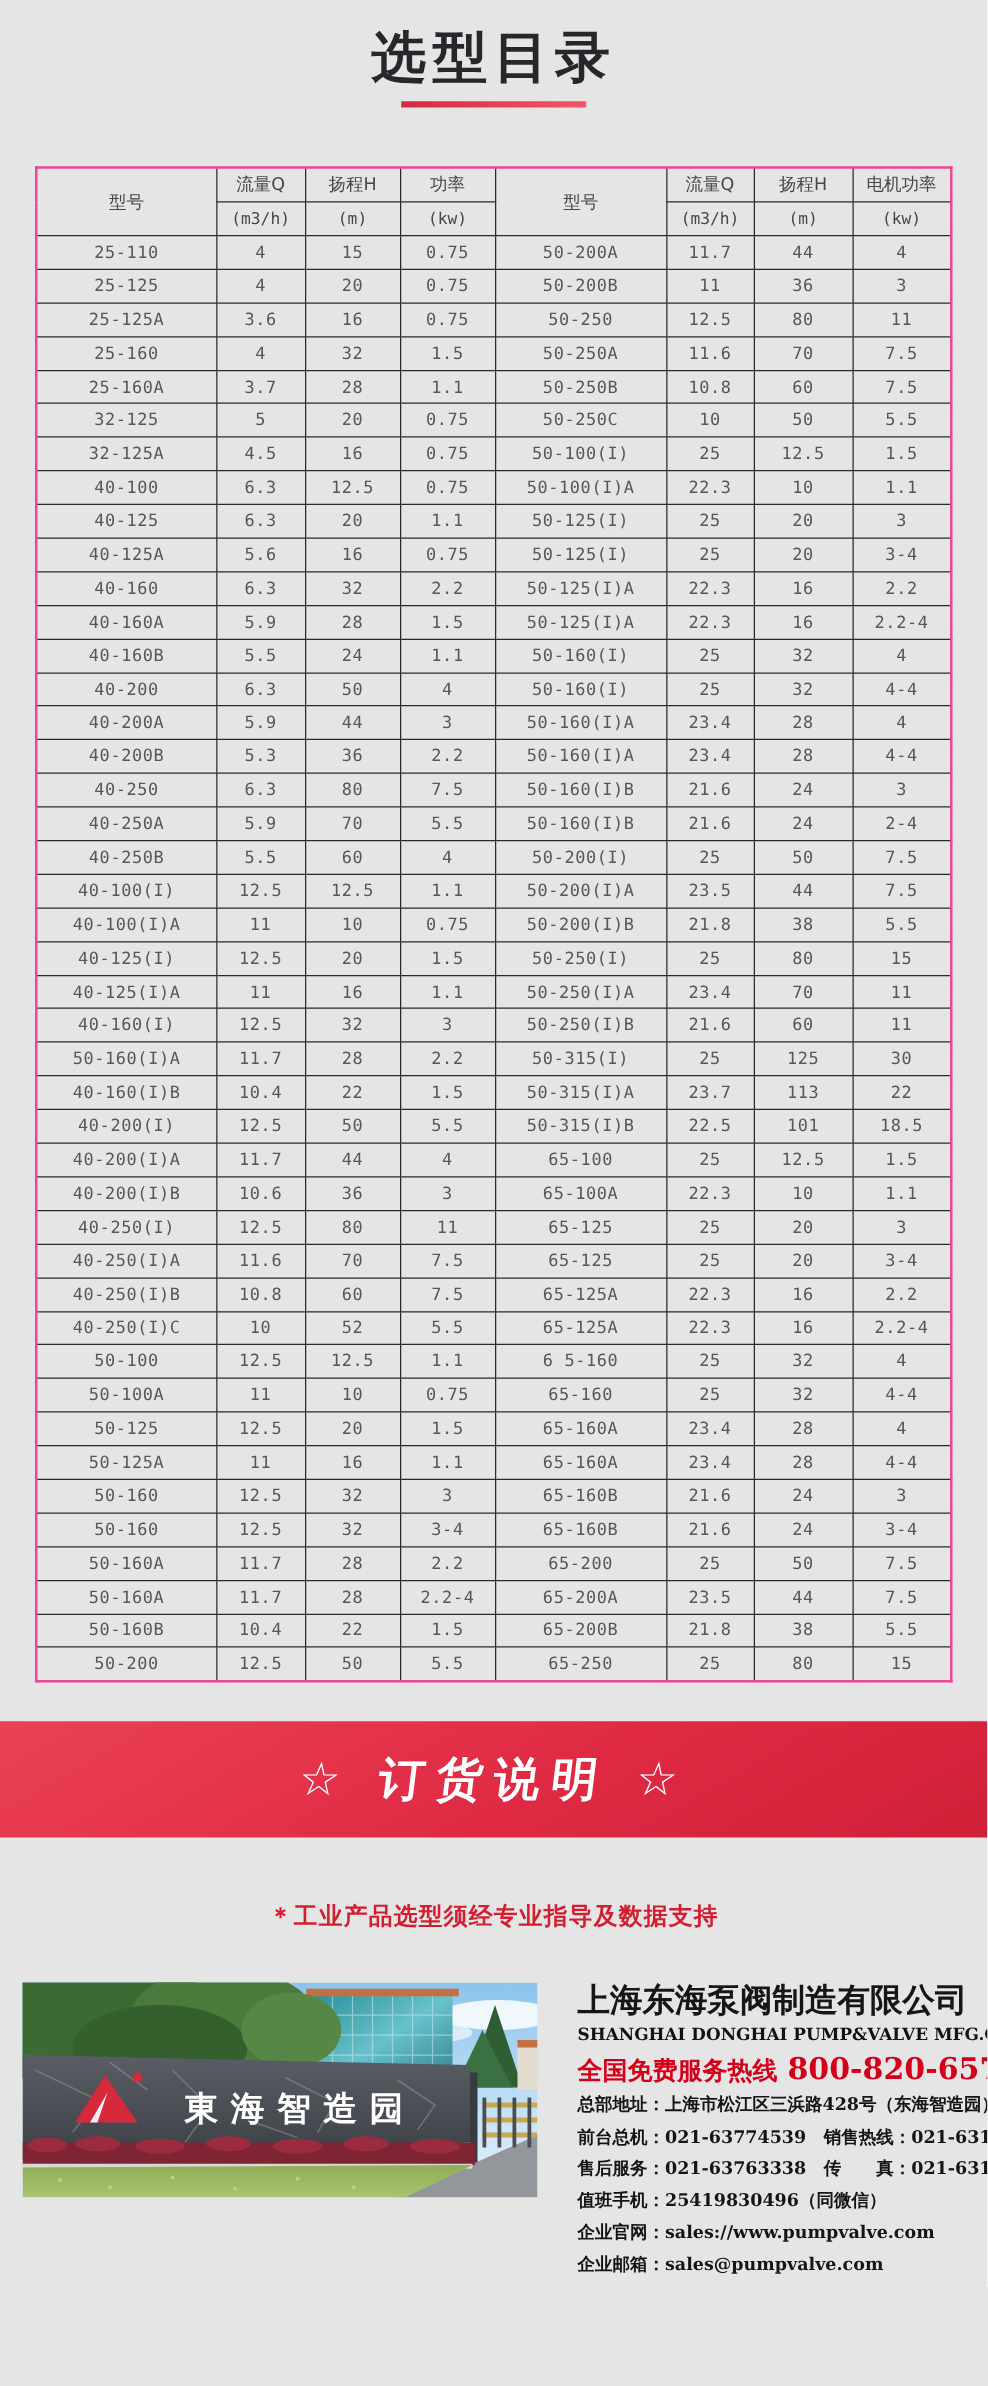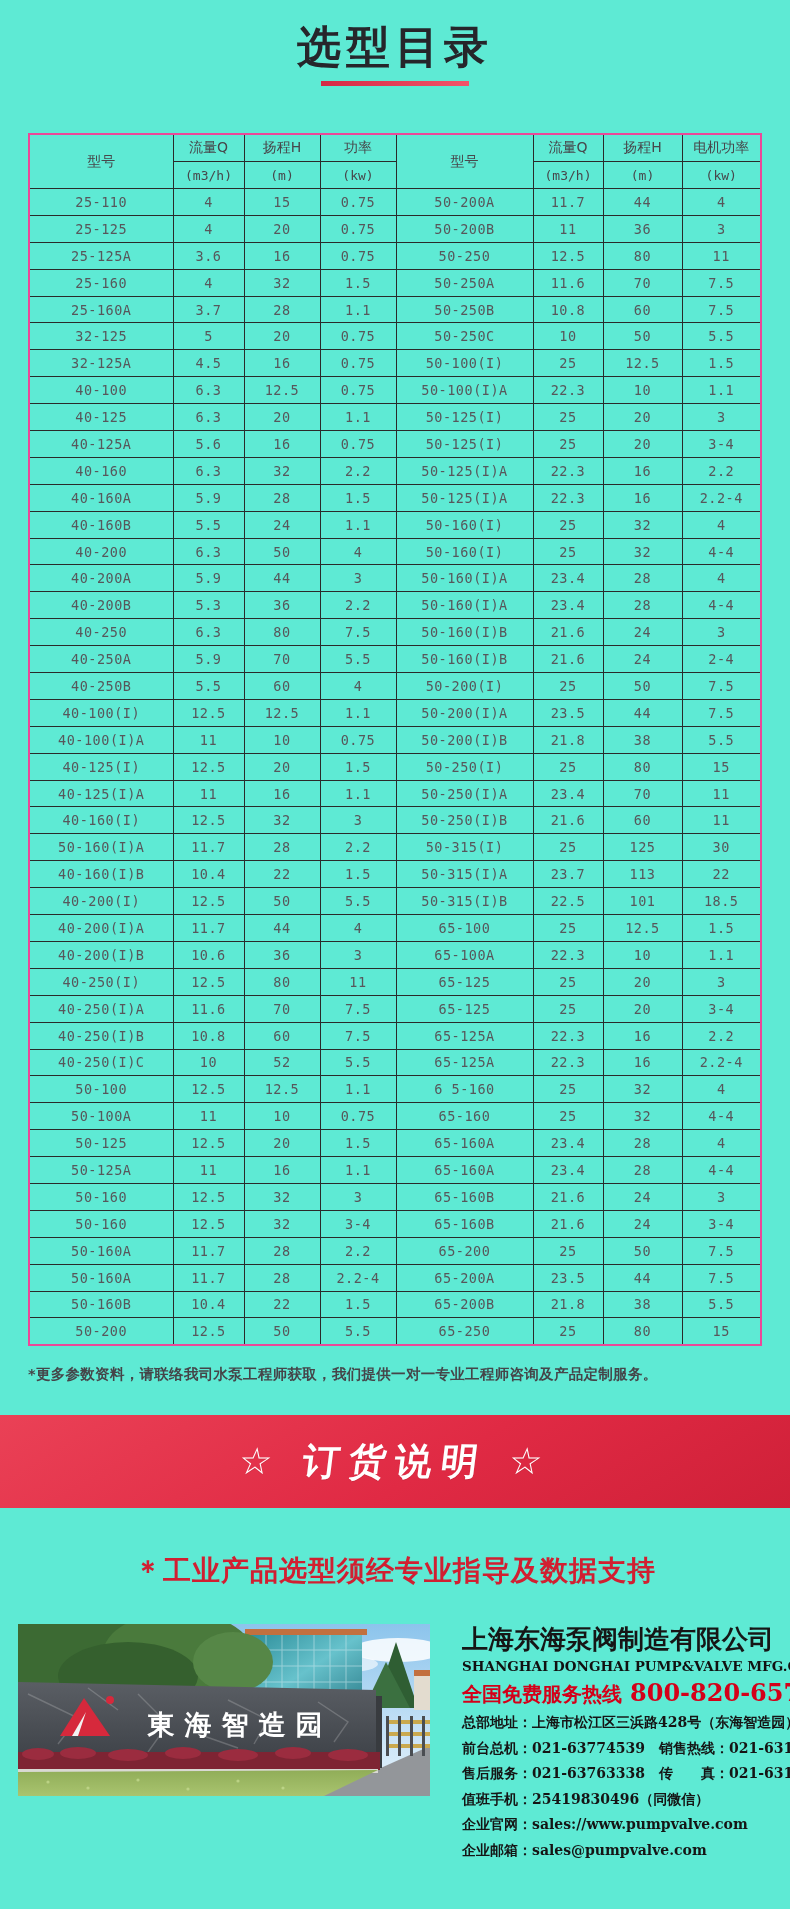--- a/index.html
+++ b/index.html
@@ -1,17 +1,17 @@
 <!DOCTYPE html>
 <html><head>
 <meta charset="utf-8">
 <style>
   html,body { margin:0; padding:0; background:#ffffff; }
   .page {
-    width:790px; height:1909px; margin:0 auto; background:#5eead4;
+    width:790px; height:1909px; margin:0 auto; background:#e5e5e5;
     font-family:"DejaVu Sans", sans-serif; overflow:hidden; position:relative;
   }
 
   
   .title-wrap { padding-top:20px; text-align:center; }
   .page-title {
     font-size:44px; line-height:54px; font-weight:bold; letter-spacing:5px;
     color:#26262b; font-family:"DejaVu Sans", sans-serif;
   }
   .title-underline {
@@ -55,21 +55,21 @@
   .banner-text {
     color:#ffffff; font-size:37px; font-weight:900; letter-spacing:9px;
     transform:skewX(-7deg); font-family:"DejaVu Sans", sans-serif;
     text-shadow:0 1px 0 rgba(0,0,0,0.08);
   }
 
   
   .notices { margin-top:44px; text-align:center; }
   .notice-line {
     font-family:"DejaVu Serif", "Liberation Serif", serif; font-weight:bold;
-    color:#d11f31; font-size:28px; line-height:38px; letter-spacing:1px;
+    color:#d11f31; font-size:19px; line-height:38px; letter-spacing:1px;
   }
 
   
   .footer { display:flex; margin:34px 0 0 18px; }
   .photo { width:412px; height:172px; flex:none; display:block; }
   .finfo { margin-left:32px; width:330px; padding-top:0; }
   .company-cn {
     font-size:26px; line-height:30px; font-weight:900; color:#161616;
     letter-spacing:0px; font-family:"DejaVu Sans", sans-serif; white-space:nowrap;
   }
@@ -556,21 +556,20 @@
           <td>50</td>
           <td>5.5</td>
           <td>65-250</td>
           <td>25</td>
           <td>80</td>
           <td>15</td>
         </tr>
       </tbody>
   </table>
 
-  <div class="note">*更多参数资料，请联络我司水泵工程师获取，我们提供一对一专业工程师咨询及产品定制服务。</div>
 
   <div class="banner">
     <div class="banner-text">☆ 订货说明 ☆</div>
   </div>
 
   <div class="notices">
     <div class="notice-line">＊工业产品选型须经专业指导及数据支持</div>
   </div>
 
   <div class="footer">

